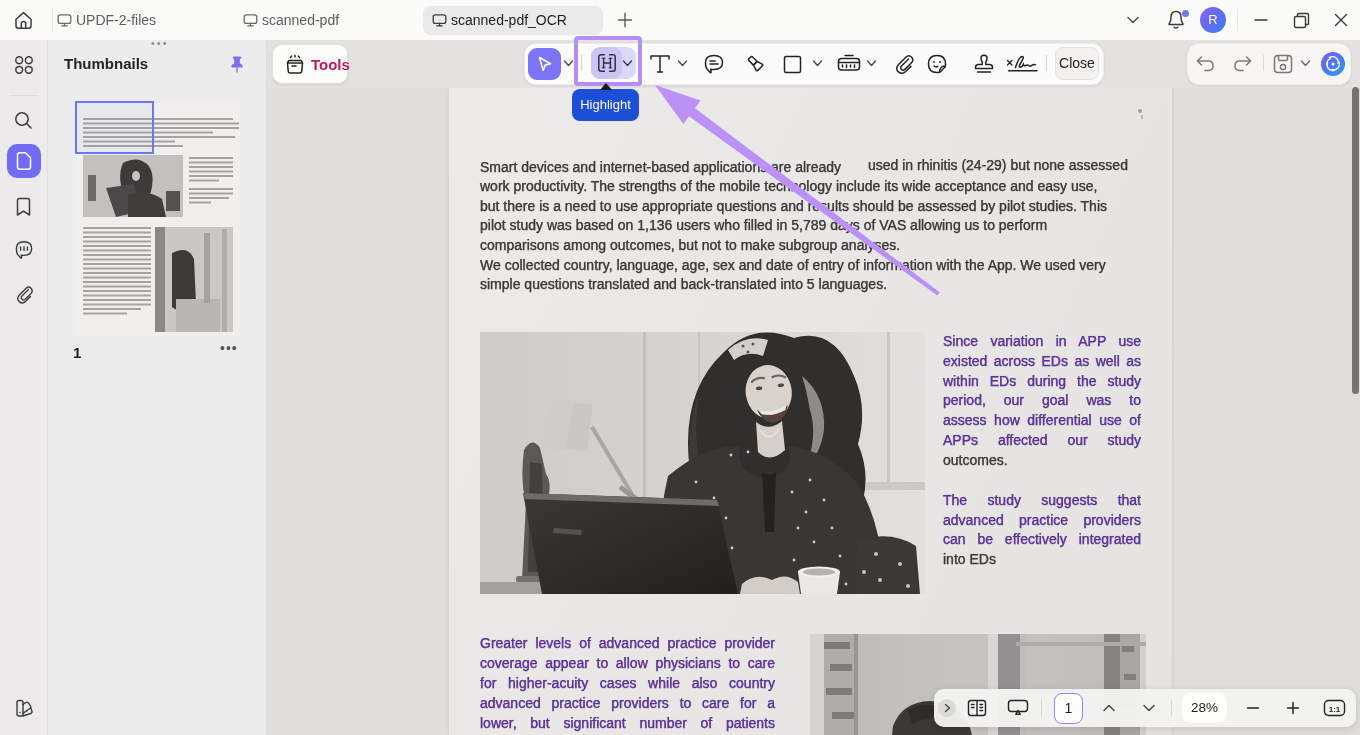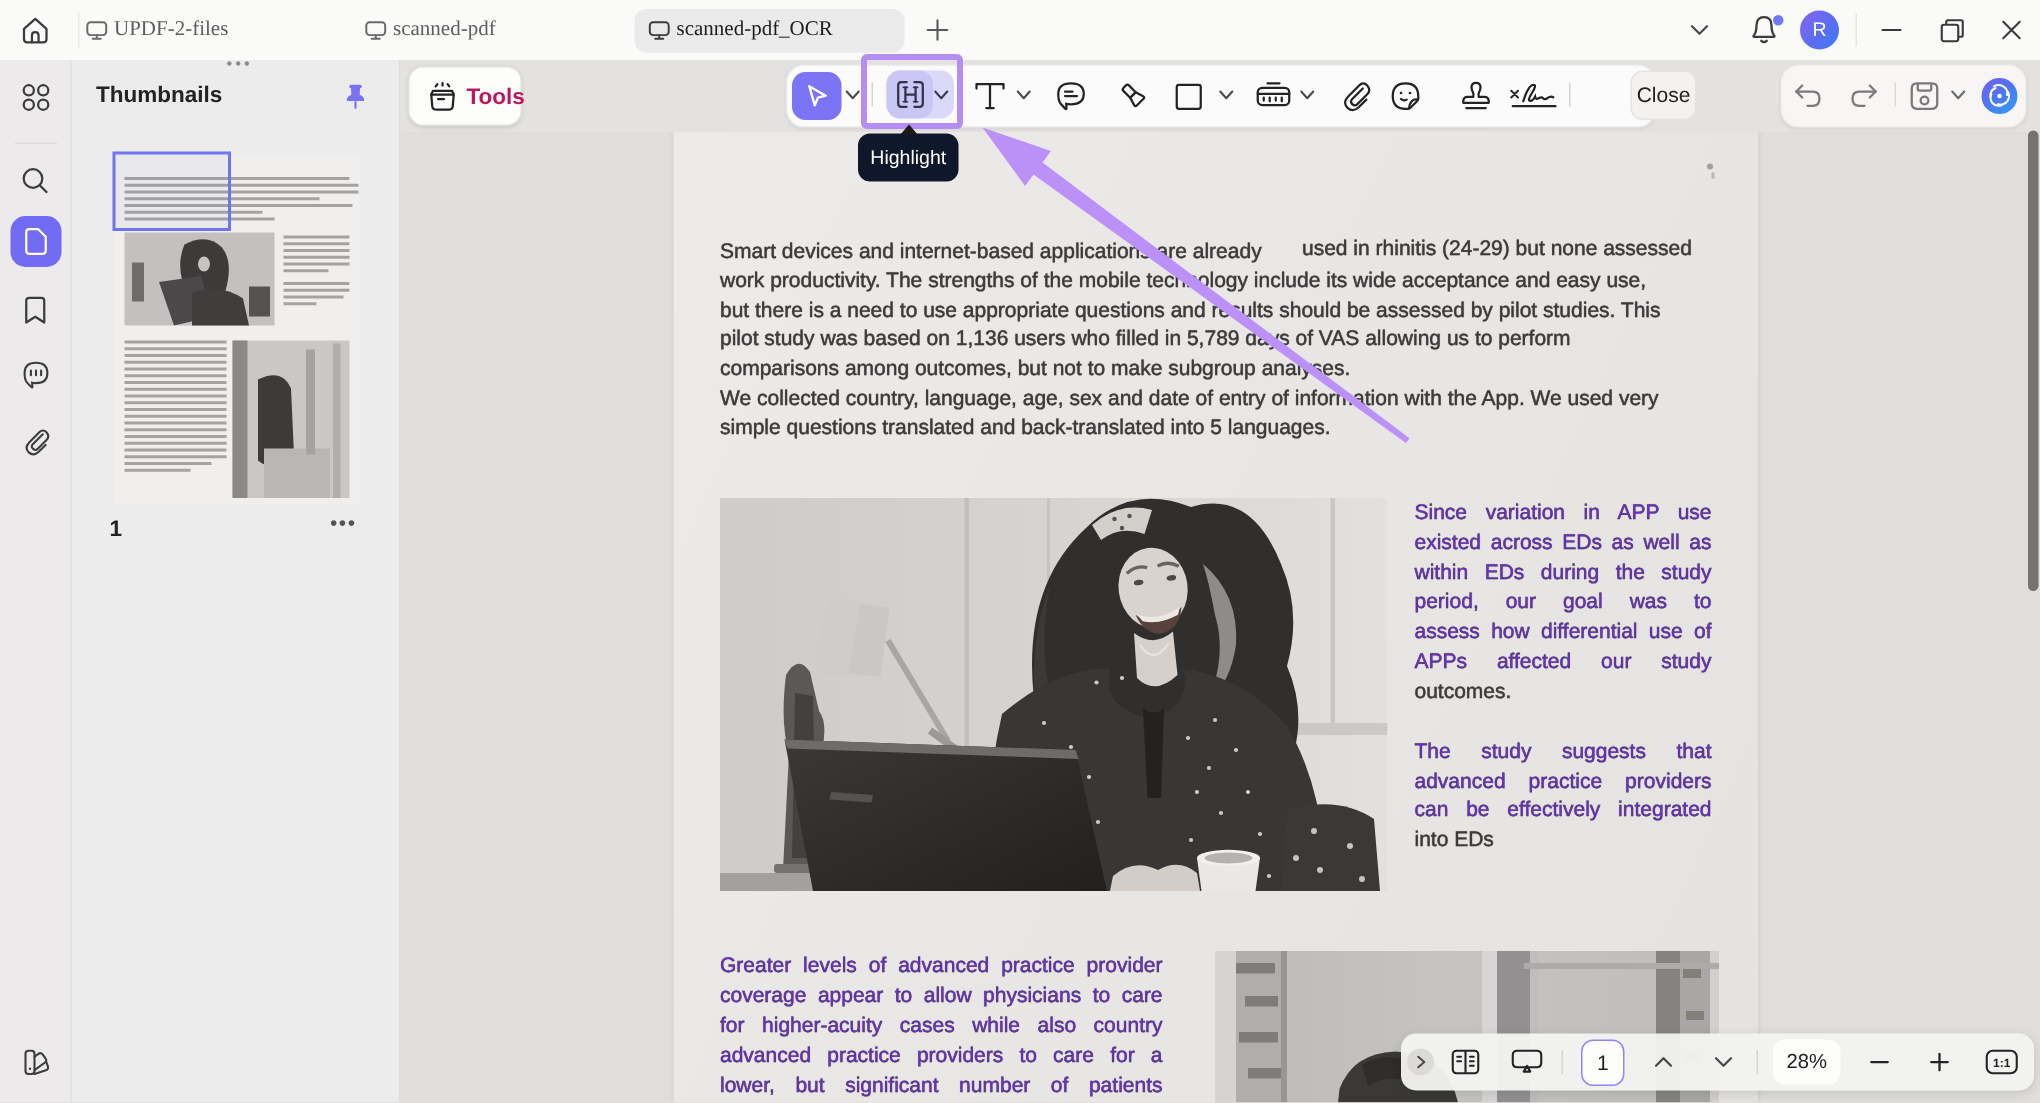--- a/index.html
+++ b/index.html
@@ -2,45 +2,45 @@
 <html><head>
 <meta charset="utf-8">
 <style>
   * { margin:0; padding:0; box-sizing:border-box; }
   html,body { width:1360px; height:735px; overflow:hidden; font-family:"Liberation Sans", sans-serif; }
   body { position:relative; background:#e1dfde; -webkit-font-smoothing:antialiased; }
   .abs { position:absolute; }
   svg { display:block; }
   
   #titlebar { position:absolute; left:0; top:0; width:1360px; height:40px; background:#fafaf9; }
-  .tabtxt { position:absolute; top:12px; font-size:14px; color:#5f5e5e; white-space:nowrap;font-family:Liberation Serif, serif; }
+  .tabtxt { position:absolute; top:12px; font-size:14px; color:#5f5e5e; white-space:nowrap; }
   #tab3bg { position:absolute; left:423px; top:6px; width:180px; height:29px; background:#ebeaea; border-radius:8px; }
   
   #sidebar { position:absolute; left:0; top:40px; width:48px; height:695px; background:#eceaea; border-right:1px solid #e2e0df; }
   #sb-active { position:absolute; left:7px; top:104px; width:34px; height:34px; background:#716cf3; border-radius:10px; }
   
   #thumbpanel { position:absolute; left:48px; top:40px; width:219px; height:695px; background:#edecec; border-right:1px solid #dddbda; }
   #thumbtitle { position:absolute; left:16px; top:15px; font-size:15px; font-weight:bold; color:#242322; }
   
   #strip { position:absolute; left:267px; top:40px; width:1093px; height:48px; background:#e3e2e1; }
   #toolsbtn { position:absolute; left:272px; top:44px; width:76px; height:40px; background:#fcfcfb; border:1px solid #e2e0df; border-radius:10px; box-shadow:0 1px 3px rgba(0,0,0,.10); }
   #pill { position:absolute; left:524px; top:43px; width:580px; height:42px; background:#fcfbfb; border:1px solid #efedec; border-radius:12px; box-shadow:0 1px 3px rgba(0,0,0,.07); }
   #rpill { position:absolute; left:1187px; top:43px; width:164px; height:42px; background:#f7f6f5; border:1px solid #efedec; border-radius:12px; box-shadow:0 1px 3px rgba(0,0,0,.07); }
   #cursorbtn { position:absolute; left:528px; top:48px; width:33px; height:32px; background:#7b74f4; border-radius:9px; }
   #hlbtn { position:absolute; left:591px; top:47px; width:45px; height:32px; background:#dbd9f9; border-radius:9px; }
   #hlbtn .main { position:absolute; left:0; top:0; width:31px; height:32px; background:#c9c6f4; border-radius:9px; }
-  #closebtn { position:absolute; left:1055px; top:47px; width:44px; height:33px; background:#f3f2f1; border:1px solid #e5e3e2; border-radius:8px; font-size:14px; color:#232221; text-align:center; line-height:31px;margin-left:32px; }
+  #closebtn { position:absolute; left:1055px; top:47px; width:44px; height:33px; background:#f3f2f1; border:1px solid #e5e3e2; border-radius:8px; font-size:14px; color:#232221; text-align:center; line-height:31px; }
   
   #canvas { position:absolute; left:267px; top:88px; width:1093px; height:647px; background:#e0dedd; }
   #page { position:absolute; left:449px; top:87px; width:723px; height:648px;
           background:linear-gradient(115deg,#edebea 0%,#e9e7e6 45%,#e5e3e2 100%); box-shadow:0 0 4px rgba(0,0,0,.10); }
   .dl { position:absolute; white-space:nowrap; font-size:14px; line-height:20px; height:20px; color:#3c3b3a; -webkit-text-stroke:0.25px #3c3b3a; text-shadow:0 0 0.7px rgba(60,59,58,.55); }
   .jl { position:absolute; font-size:14px; line-height:20px; height:20px; color:#6d28d9; -webkit-text-stroke:0.25px #3c3b3a; text-shadow:0 0 0.7px rgba(60,59,58,.55); text-align:justify; text-align-last:justify; white-space:nowrap; }
   
-  #tooltip { position:absolute; left:572px; top:88.5px; width:67px; height:32px; background:#0f172a; border-radius:8px; color:#fff; font-size:13px; text-align:center; line-height:32px; }
+  #tooltip { position:absolute; left:572px; top:88.5px; width:67px; height:32px; background:#1d4ed8; border-radius:8px; color:#fff; font-size:13px; text-align:center; line-height:32px; }
   #tooltip:before { content:""; position:absolute; left:28px; top:-6px; border-left:6px solid transparent; border-right:6px solid transparent; border-bottom:7px solid #1a1a1a; }
   #purplebox { position:absolute; left:574px; top:36px; width:68px; height:50px; border:4px solid #b48ef5; border-radius:4px; }
   
   #bottombar { position:absolute; left:934px; top:689px; width:422px; height:38px; background:rgba(243,242,241,.96); border-radius:10px; box-shadow:0 2px 8px rgba(0,0,0,.12); }
   
   #scrollthumb { position:absolute; left:1352px; top:87px; width:7px; height:307px; background:#757372; border-radius:4px; }
 </style>
 </head>
 <body>
 <div id="canvas"></div>

